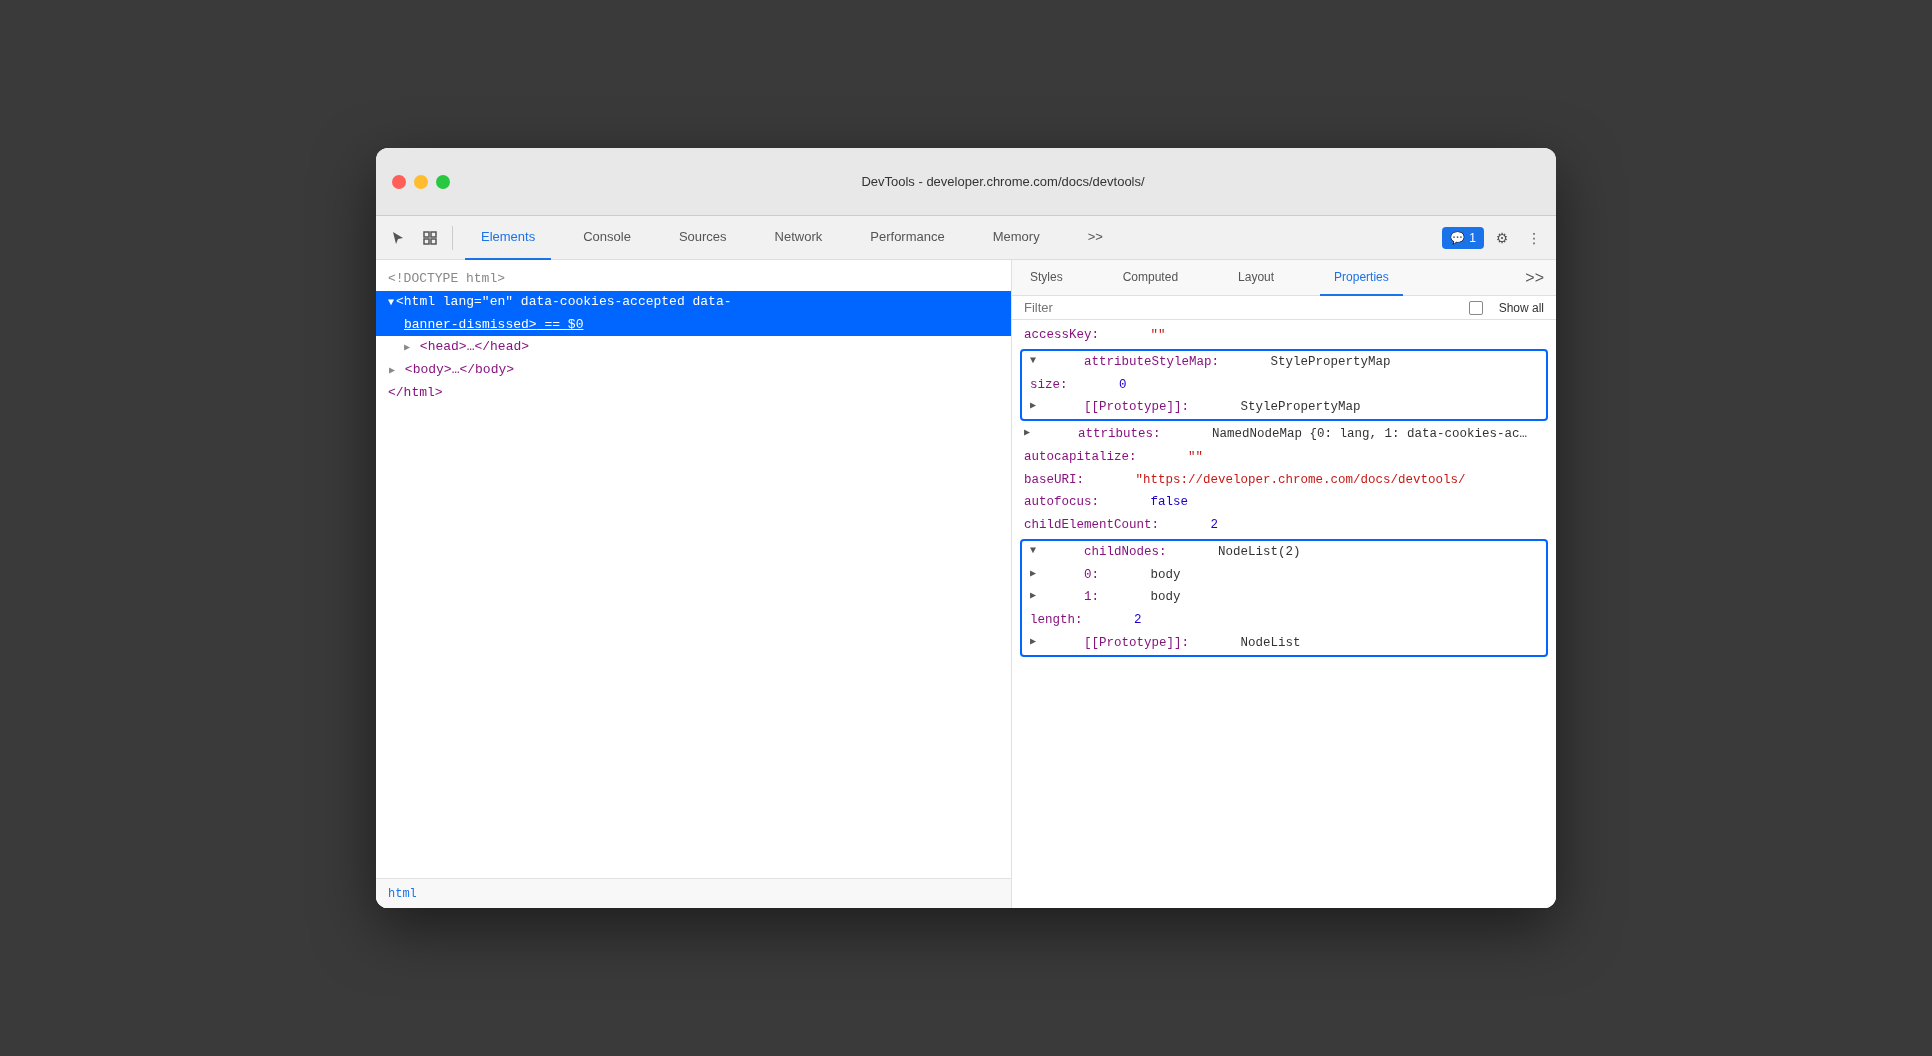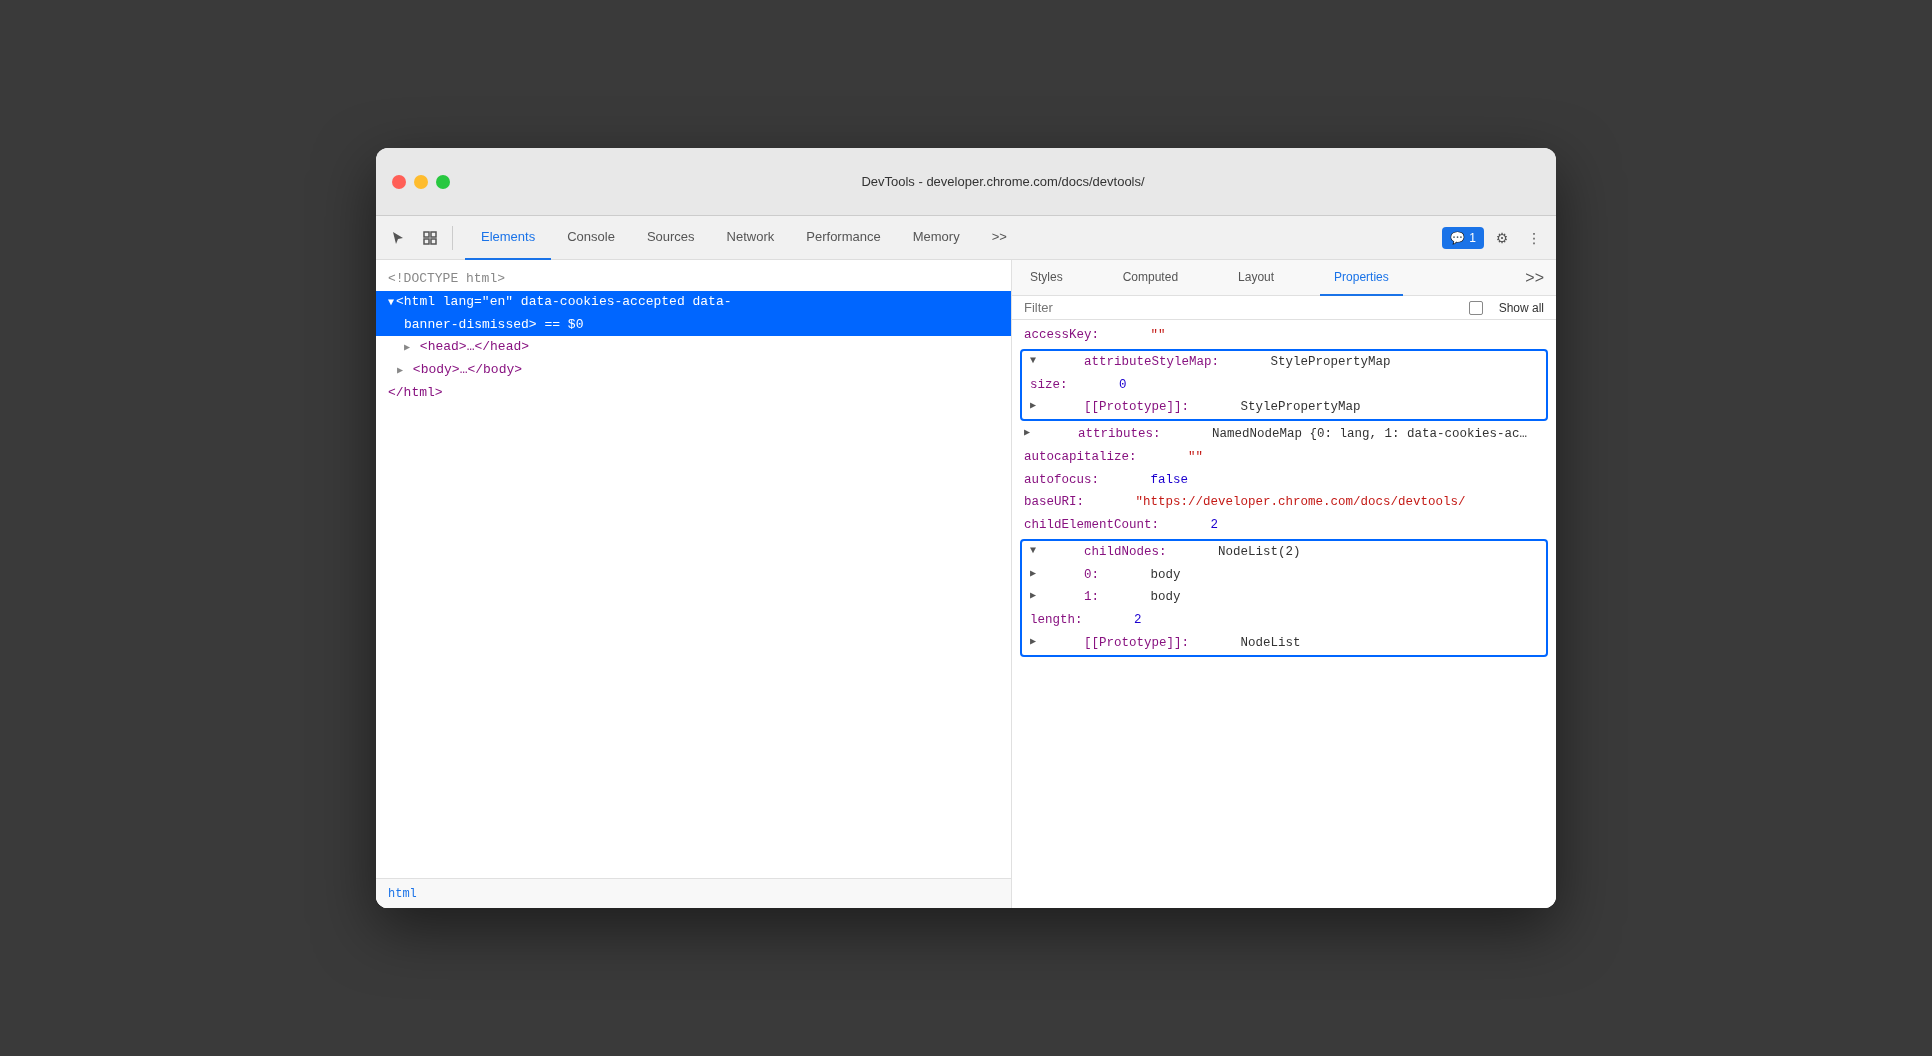--- a/index.html
+++ b/index.html
@@ -87,21 +87,21 @@
     }
     .divider-v {
       width: 1px;
       height: 24px;
       background: #ccc;
       margin: 0 4px;
     }
     .tabs {
       display: flex;
       align-items: center;
-      gap: 0;
+      gap: 16px;
     }
     .tab {
       padding: 0 16px;
       height: 44px;
       display: flex;
       align-items: center;
       font-size: 13px;
       color: #555;
       cursor: pointer;
       border-bottom: 2px solid transparent;
@@ -329,27 +329,27 @@
 
       <div class="panel-left">
         <div class="dom-content">
           <div class="dom-line">
             <span class="color-gray">&lt;!DOCTYPE html&gt;</span>
           </div>
           <div class="dom-line selected">
             <span class="triangle">▼</span><span class="color-purple">&lt;html lang=<span style="color:#c41a16">"en"</span> data-cookies-accepted data-</span>
           </div>
           <div class="dom-line selected">
-            <span style="padding-left:16px;"><span class="color-purple">banner-dismissed&gt;</span> == <span style="color:#888">$0</span></span>
+            <span style="padding-left:16px;text-decoration:underline;"><span class="color-purple">banner-dismissed&gt;</span> == <span style="color:#888">$0</span></span>
           </div>
           <div class="dom-line" style="padding-left:28px;">
             <span class="triangle color-gray">▶</span>
             <span class="color-purple">&lt;head&gt;…&lt;/head&gt;</span>
           </div>
-          <div class="dom-line" style="padding-left:13px;margin-left:8px;">
+          <div class="dom-line" style="padding-left:13px;">
             <span class="triangle color-gray">▶</span>
             <span class="color-purple">&lt;body&gt;…&lt;/body&gt;</span>
           </div>
           <div class="dom-line">
             <span class="color-purple">&lt;/html&gt;</span>
           </div>
         </div>
         <div class="breadcrumb-bar">
           <span>html</span>
         </div>
@@ -402,27 +402,27 @@
             <span class="prop-key">attributes:&nbsp;</span>
             <span class="prop-plain">NamedNodeMap {0: lang, 1: data-cookies-ac…</span>
           </div>
 
           <div class="prop-line">
             <span class="prop-key">autocapitalize:&nbsp;</span>
             <span class="prop-val-str">""</span>
           </div>
 
           <div class="prop-line">
+            <span class="prop-key">baseURI:&nbsp;</span>
+            <span class="prop-val-str">"https://developer.chrome.com/docs/devtools/</span>
+          </div>
+
+          <div class="prop-line">
             <span class="prop-key">autofocus:&nbsp;</span>
             <span class="prop-val-bool">false</span>
-          </div>
-
-          <div class="prop-line">
-            <span class="prop-key">baseURI:&nbsp;</span>
-            <span class="prop-val-str">"https://developer.chrome.com/docs/devtools/</span>
           </div>
 
           <div class="prop-line">
             <span class="prop-key">childElementCount:&nbsp;</span>
             <span class="prop-val-num">2</span>
           </div>
 
           <div class="highlighted-box">
             <div class="prop-line">
               <span class="prop-triangle">▼</span>

